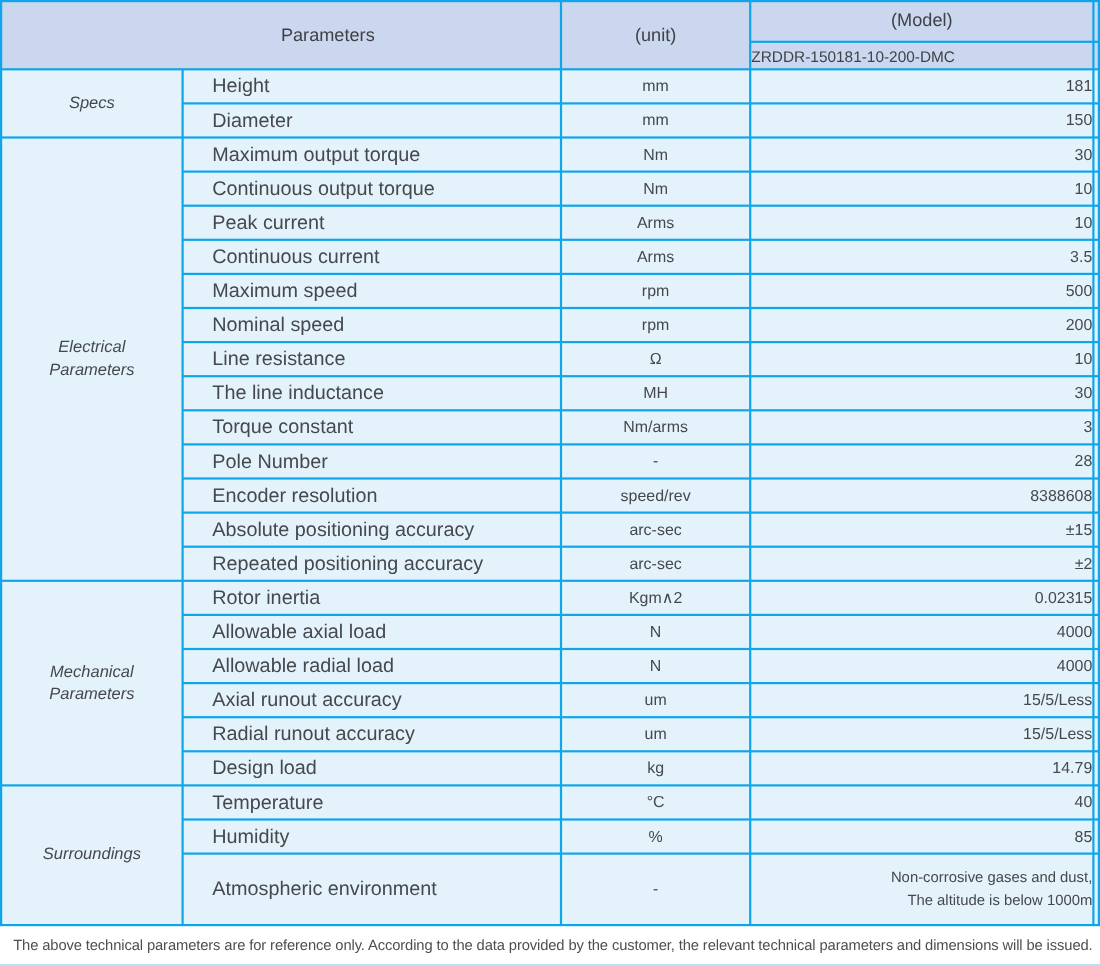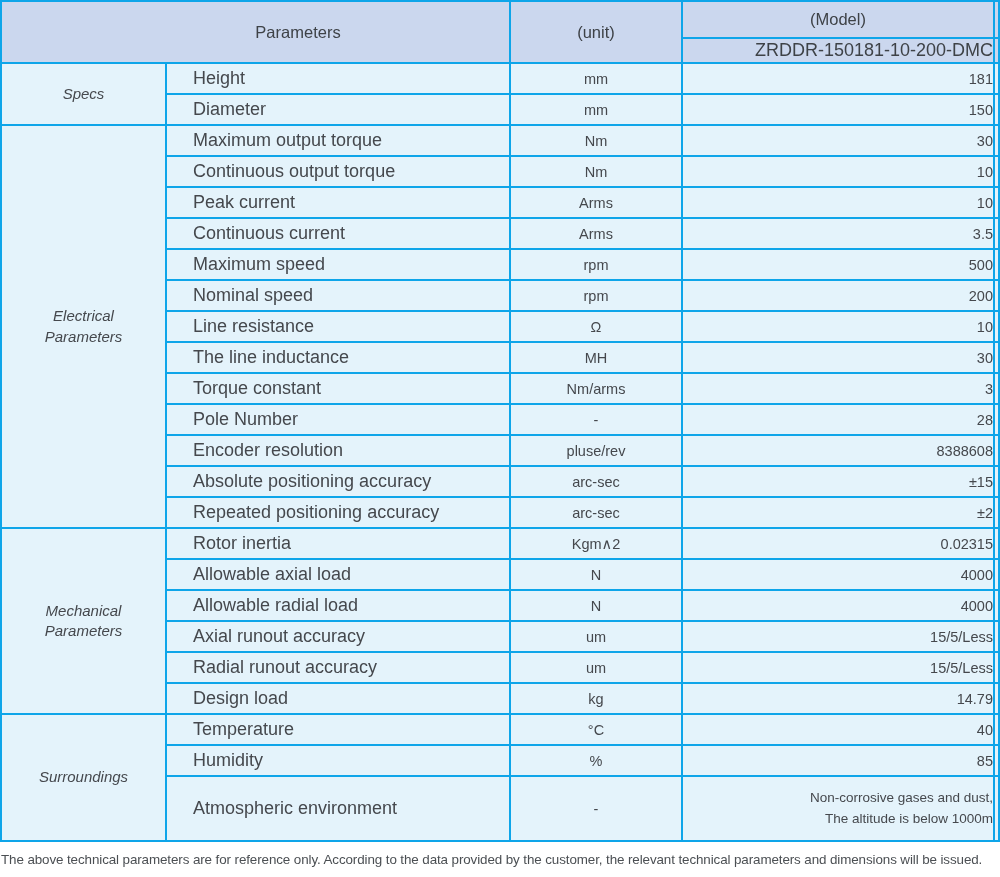--- a/index.html
+++ b/index.html
@@ -40,23 +40,23 @@
     background:var(--header-bg);
     font-size:16.5px;
     color:#3e4247;
     text-align:center;
   }
   th.hdr-params{height:31px;padding-left:85px;}
   th.hdr-model{height:35px;}
   tr.hdr-row2 th{height:23px;}
   th.model-name{
     background:var(--header-bg);
-    font-size:18px;
+    font-size:14px;
     color:#3e4247;
-    text-align:right;
+    text-align:left;
   }
   th.hdr-sliver{background:var(--header-bg);}
 
   
   td{background:var(--row-bg);height:29px;font-size:14.5px;}
   td.section{
     text-align:center;
     font-size:15px;
   }
   td.section span{display:inline-block;max-width:120px;line-height:1.35;font-style:italic;}
@@ -69,21 +69,21 @@
   td.val{text-align:right;}
   td.sliver{padding:0;}
   tr.tall td{height:63px;}
   td.multiline{
     white-space:pre-line;
     font-size:13.5px;
     line-height:1.55;
   }
   .footer-note{
     margin-top:10px;
-    padding-left:1px;
+    padding-left:12px;
     font-size:13.4px;
     letter-spacing:-0.1px;
     color:var(--footer-text);
     white-space:nowrap;
   }
 </style>
 </head>
 <body>
 
 <table class="spec">
@@ -177,21 +177,21 @@
       <td class="sliver"></td>
     </tr>
     <tr>
       <td class="param">Pole Number</td>
       <td class="unit">-</td>
       <td class="val">28</td>
       <td class="sliver"></td>
     </tr>
     <tr>
       <td class="param">Encoder resolution</td>
-      <td class="unit">pluse/rev</td>
+      <td class="unit">speed/rev</td>
       <td class="val">8388608</td>
       <td class="sliver"></td>
     </tr>
     <tr>
       <td class="param">Absolute positioning accuracy</td>
       <td class="unit">arc-sec</td>
       <td class="val">±15</td>
       <td class="sliver"></td>
     </tr>
     <tr>

